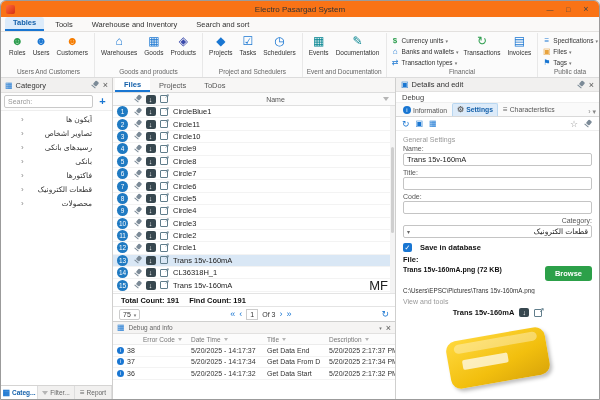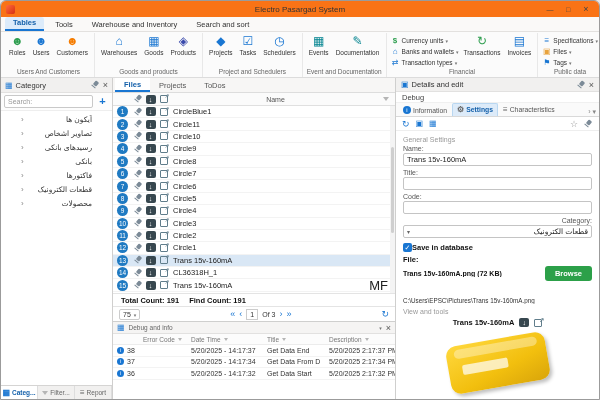--- a/index.html
+++ b/index.html
@@ -151,26 +151,26 @@
   .rtright { margin-left:auto; display:flex; gap:5px; align-items:center; }
   .rbody { flex:1; min-height:0; padding:3px 7px 2px; display:flex; flex-direction:column; overflow:hidden; }
   .sectionlbl { font-size:7px; color:#999; margin:2px 0 2px; }
   .fld { display:flex; flex-direction:column; gap:1px; margin-bottom:3px; }
   .flbl { font-size:7px; color:#555; }
   .flbl.r { text-align:right; }
   .fld input { height:13px; border:1px solid #c4c4c4; border-radius:2px; font-family:inherit; font-size:7.5px; padding:0 3px; color:#222; width:100%; }
   .selbox { height:13px; border:1px solid #c4c4c4; border-radius:2px; display:flex; align-items:center; padding:0 3px; gap:3px; }
   .selarrow { color:#666; font-size:6px; } .selarrow::after{content:"▾";}
   .selval { flex:1; text-align:right; direction:rtl; font-size:7.5px; color:#222; white-space:nowrap; overflow:hidden; }
-  .chkrow { display:flex; align-items:center; gap:0; margin:2px 0 3px; }
+  .chkrow { display:flex; align-items:center; gap:8px; margin:2px 0 3px; }
   .chk { width:9px; height:9px; background:#1976d2; border-radius:2px; color:#fff; font-size:7px; line-height:9px; text-align:center; }
   .chk::after{content:"✓";}
   .chklbl { font-size:7.5px; font-weight:bold; color:#111; }
   .filelbl { font-size:7.5px; font-weight:bold; color:#111; margin-bottom:2px; }
-  .filerow { display:flex; align-items:center; gap:19px; margin-bottom:16px; }
+  .filerow { display:flex; gap:19px; margin-bottom:6px; }
   .fileval { flex:1; font-size:7px; font-weight:bold; color:#111; white-space:nowrap; overflow:hidden; }
   .browse { background:#2ca049; color:#fff; font-size:7.5px; font-weight:bold; border:none; border-radius:3px; padding:3px 10px; font-family:inherit; }
   .pathtxt { font-size:6.3px; color:#333; white-space:nowrap; overflow:hidden; margin-bottom:2px; }
   .prevname { display:flex; align-items:center; justify-content:center; gap:5px; font-size:7.5px; font-weight:bold; color:#111; margin:1px 0 2px; }
   .preview { flex:1; min-height:0; display:flex; align-items:center; justify-content:center; position:relative; background:#fff; }
   .comp { width:100px; height:48px; background:linear-gradient(160deg,#ffd83d 0%,#f2bf0e 60%,#d9a50a 100%); border-radius:10px; transform:rotate(-10deg); box-shadow:2px 3px 4px rgba(0,0,0,.25); position:relative; }
   .comp::before { content:""; position:absolute; top:4px; left:8px; right:8px; height:9px; background:rgba(255,255,255,.35); border-radius:6px; }
   .comp::after { content:""; position:absolute; top:20px; left:14px; width:46px; height:10px; background:rgba(255,255,255,.7); border-radius:2px; }
 </style>
 </head>

